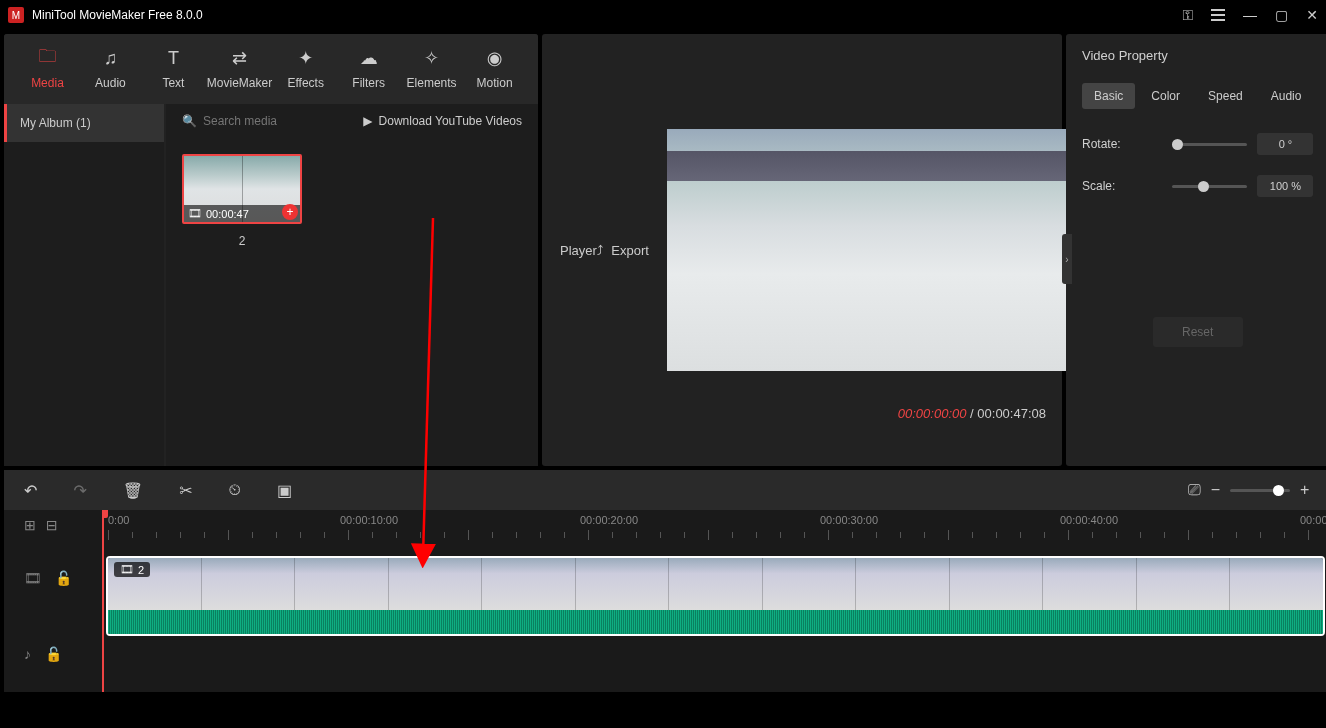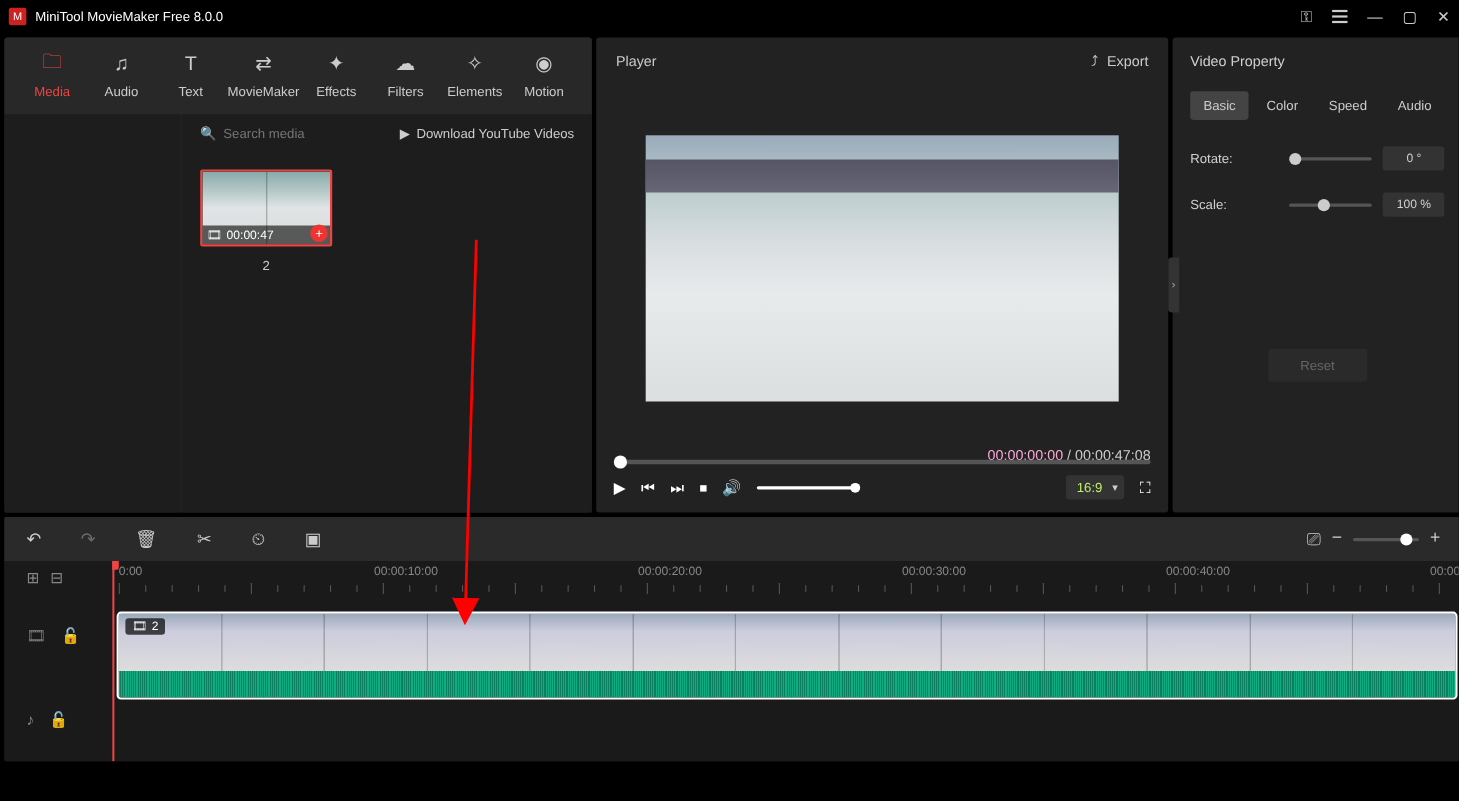--- a/index.html
+++ b/index.html
@@ -39,33 +39,33 @@
 .media-cell { display: flex; flex-direction: column; align-items: center; gap: 10px; font-size: 12px; color:#ccc; position:relative;}
 .import-box { width: 120px; height: 70px; border: 1px dashed #555; border-radius: 4px; display: flex; align-items: center; justify-content: center; cursor:pointer;}
 .import-box svg { fill: #ccc; }
 .thumb-box { width: 120px; height: 70px; border: 2px solid #e44; border-radius: 2px; position: relative; overflow:hidden; cursor:pointer;}
 .thumb-sky { background: linear-gradient(#8aa,#bcc 30%,#e0e4e6 50%, #dcdcdc 100%); width:100%; height:100%; position:relative;}
 .thumb-overlay { position:absolute; bottom:0; left:0; right:0; background:rgba(0,0,0,.6); display:flex; align-items:center; padding:2px 4px; font-size:11px; color:#fff; gap:4px;}
 .thumb-plus { position:absolute; bottom:2px; right:2px; width:16px; height:16px; background:#e33; border-radius:50%; color:#fff; display:flex; align-items:center; justify-content:center; font-size:12px;}
 .thumb-divider { position:absolute; top:0; bottom:0; left:50%; width:1px; background:rgba(0,0,0,0.3);}
 
 
-.player-panel { display: flex; flex-direction: column; padding: 0; }
+.player-panel { display: flex; padding: 0; }
 .player-head { display: flex; align-items: center; padding: 14px 18px; }
 .player-head .ptitle { font-size: 13px; color: #ccc; }
 .player-head .spacer { flex: 1; }
 .export-btn { display: flex; align-items: center; gap: 8px; color: #ccc; font-size: 13px; cursor:pointer;}
 .video-stage { flex: 1; display: flex; align-items: center; justify-content: center; }
 .video-frame { width: 430px; height: 242px; background: linear-gradient(#9ab 0%, #bcc 20%, #d8dde0 40%, #e8ebec 60%, #dcdfe0 100%); position:relative; overflow:hidden;}
 .mountain { position:absolute; top:22px; left:0; right:0; height:30px; background:linear-gradient(#556, #667);}
 .player-controls { padding: 8px 16px 12px; }
 .scrubber { width: 100%; height: 4px; background: #555; border-radius: 2px; margin-bottom: 10px; position: relative; }
 .scrubber .dot { position:absolute; left:0; top:-4px; width:12px; height:12px; background:#fff; border-radius:50%;}
 .time-readout { position:absolute; right:16px; top:372px; font-size: 13px; }
-.time-cur { color: #f9a8d4; }
+.time-cur { color: #ef4444; font-style: italic; }
 .time-dur { color: #ccc; }
 .ctrl-row { display: flex; align-items: center; gap: 14px; }
 .ctrl-btn { color: #fff; font-size: 14px; cursor:pointer; display:flex; align-items:center;}
 .vol-bar { width:90px; height:3px; background:#fff; border-radius:2px; position:relative;}
 .vol-bar .vdot{ position:absolute; right:-4px; top:-3px; width:9px; height:9px; background:#fff; border-radius:50%;}
 .ctrl-row .spacer { flex:1;}
 .aspect-dd { background:#333; border:none; color:#bef264; padding:4px 20px 4px 10px; font-size:12px; border-radius:3px; position:relative;}
 .aspect-wrap { position:relative; display:flex; align-items:center;}
 .aspect-caret { position:absolute; right:6px; color:#ccc; font-size:10px; pointer-events:none;}
 
@@ -170,20 +170,21 @@
         <span>Elements</span>
       </div>
       <div class="tab-item">
         <div class="ticon">◉</div>
         <span>Motion</span>
       </div>
     </div>
 
     <div class="left-body">
       <div class="sidebar">
+        <div class="sidebar-item active">My Album (1)</div>
       </div>
 
       <div class="media-area">
         <div class="media-top">
           <div class="search-wrap">
             <span>🔍</span>
             <input class="search-input" placeholder="Search media" style="">
           </div>
           <div class="dl-link">
             <span>▶</span>

